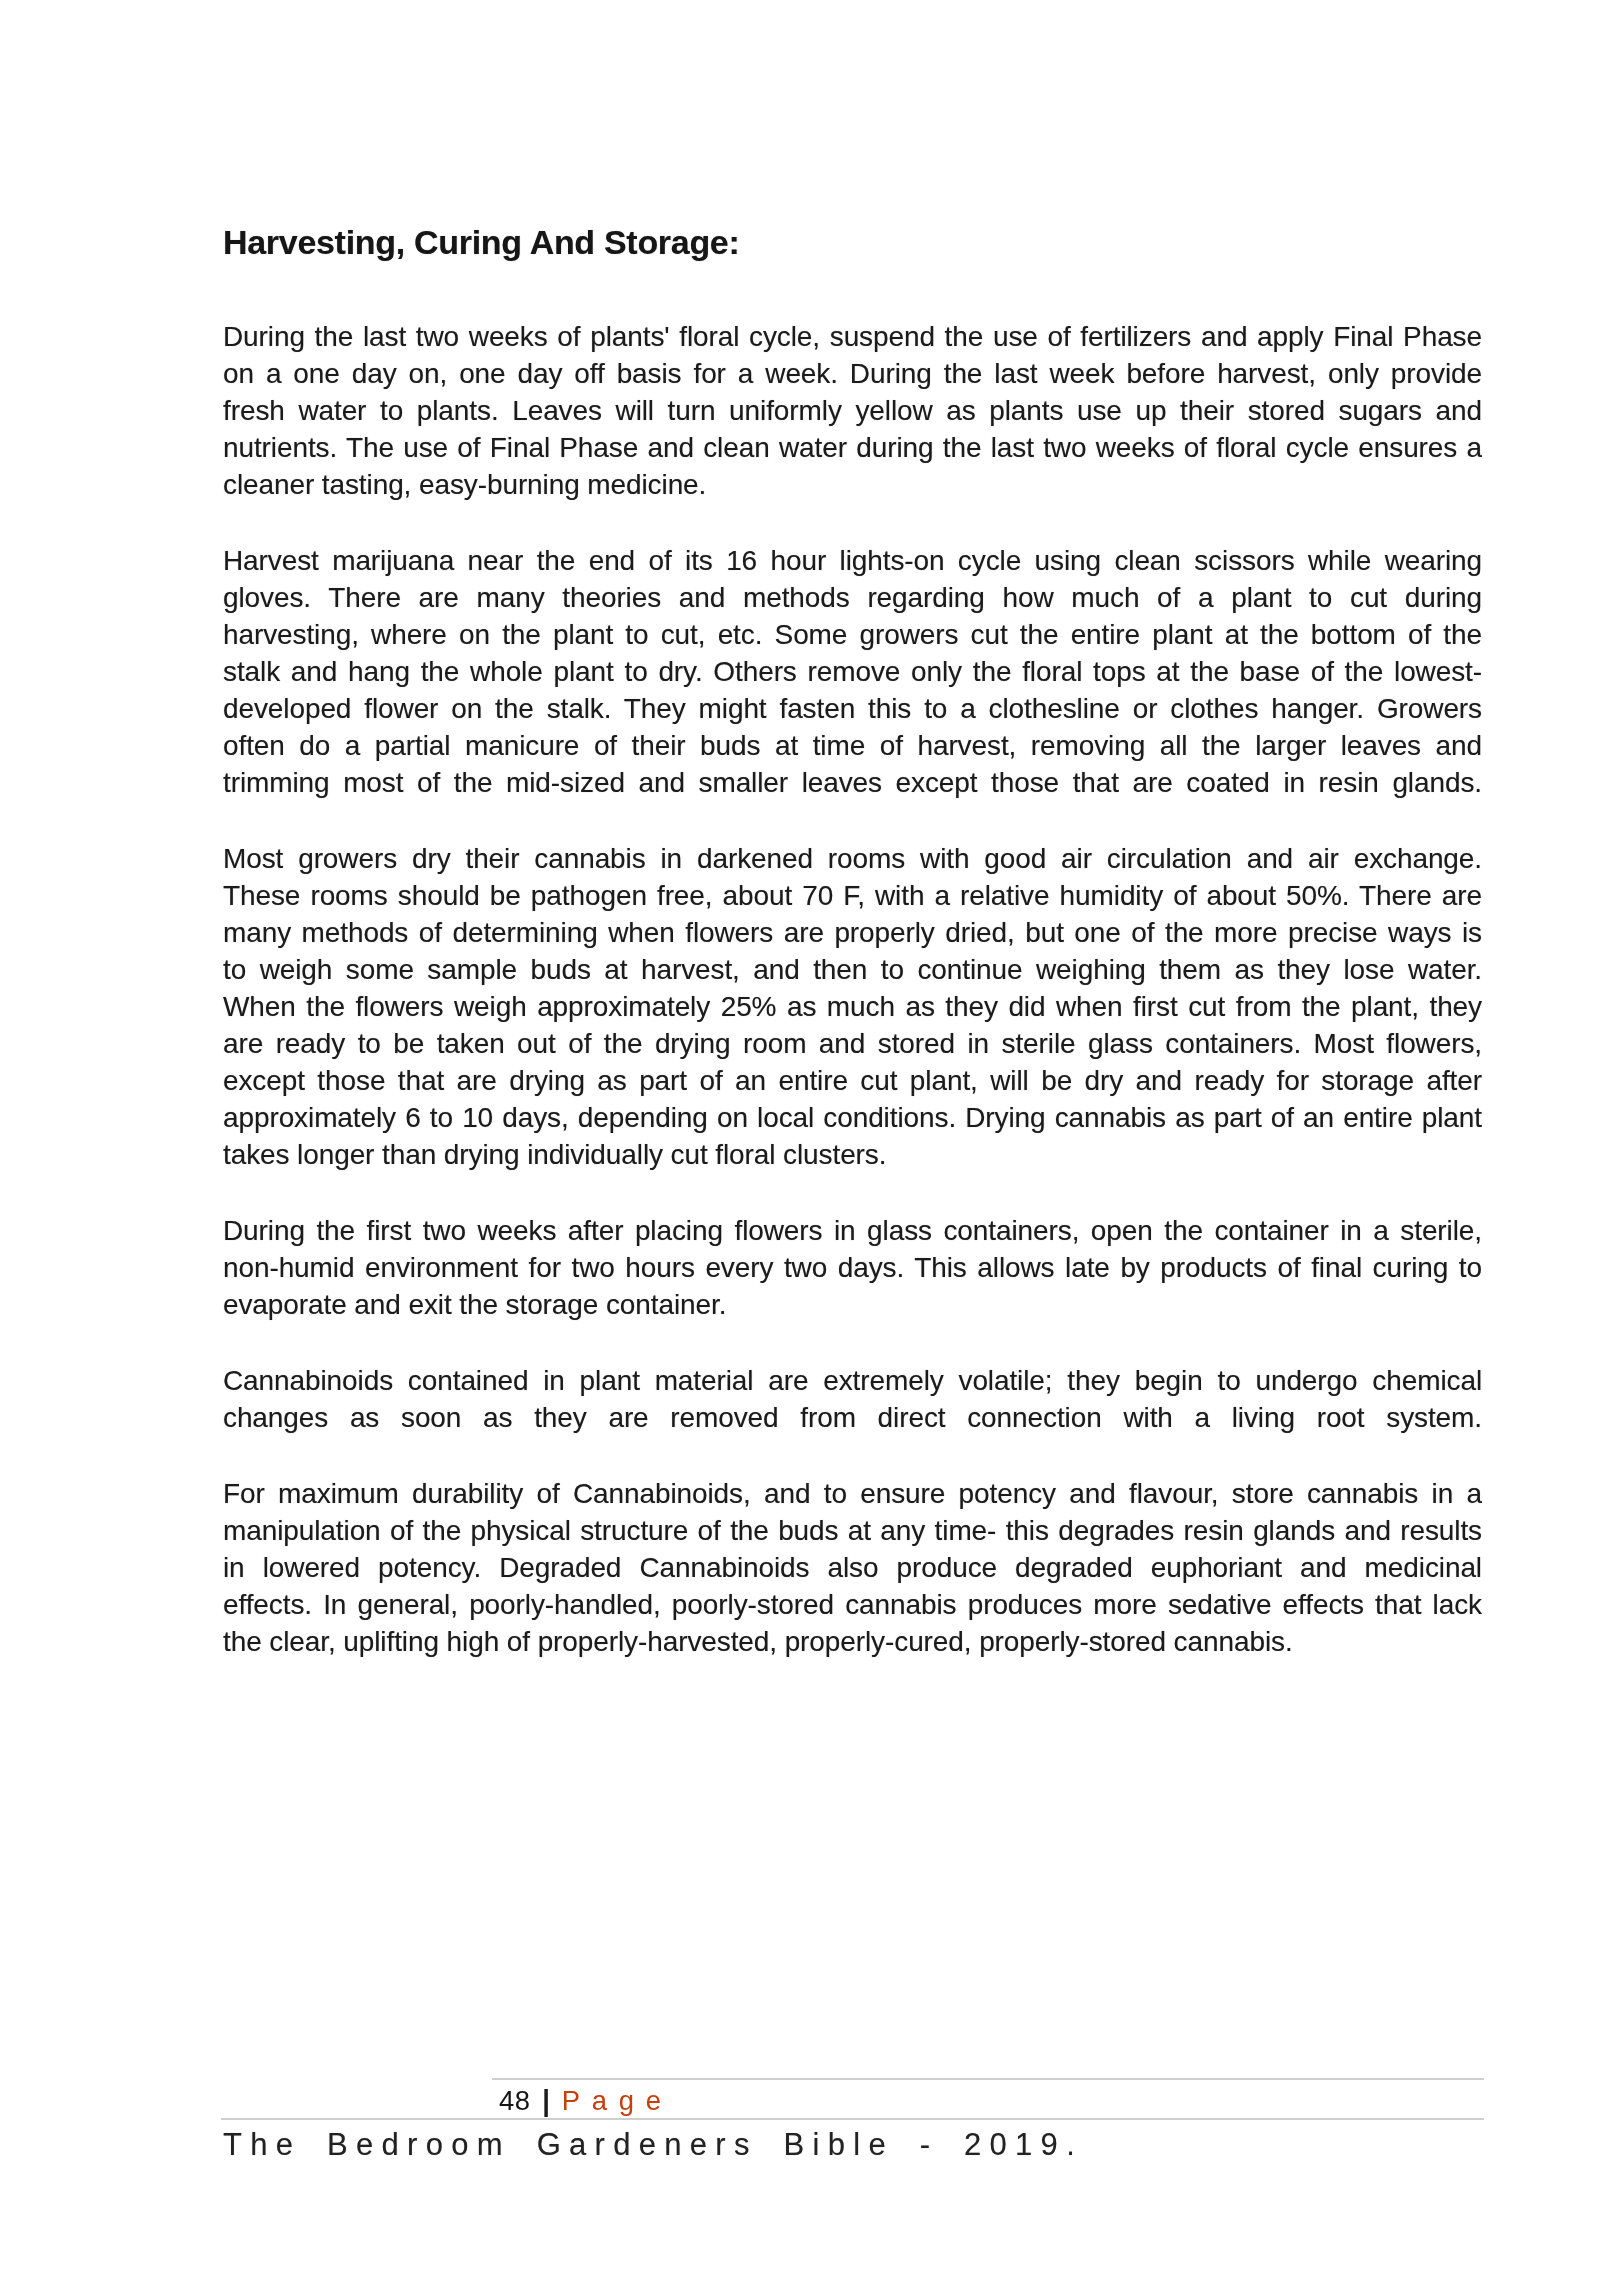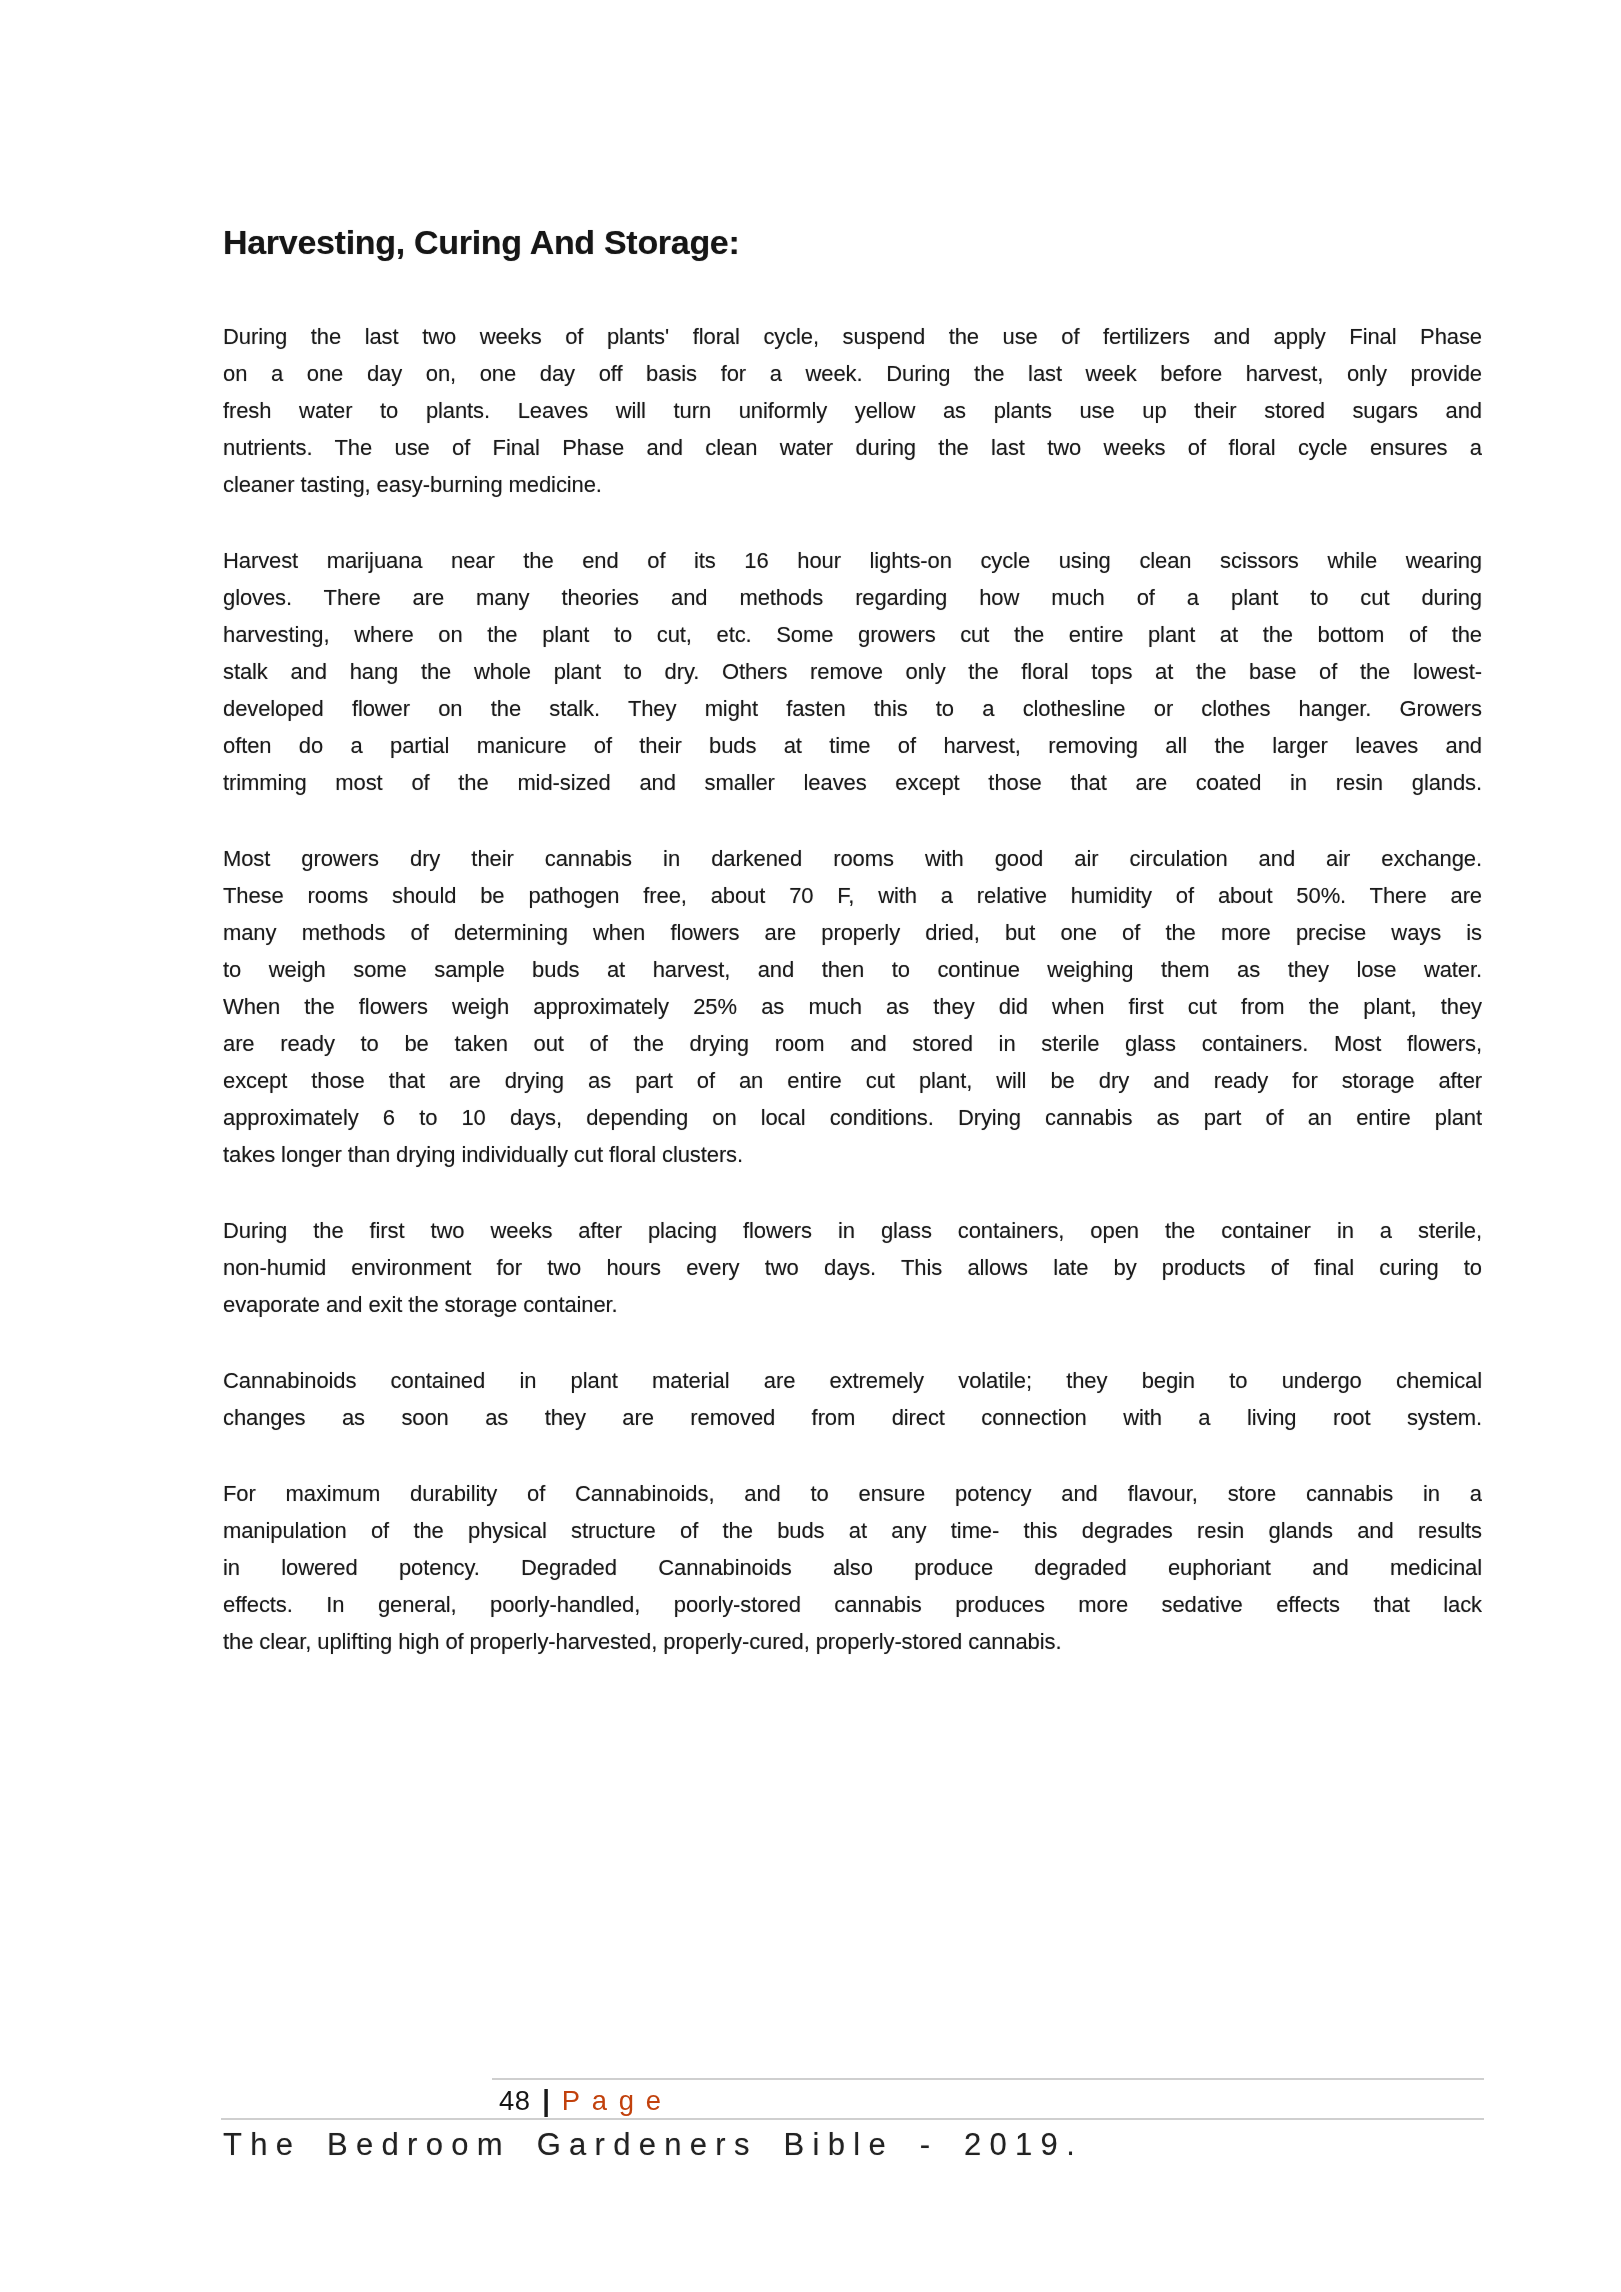--- a/index.html
+++ b/index.html
@@ -31,21 +31,21 @@
   .body-text {
     position: absolute;
     left: 201px; top: 318px;
     width: 1259px;
   }
   .para { margin: 0 0 39px 0; padding: 0; }
   .para:last-child { margin-bottom: 0; }
   .line {
     height: 37px;
     line-height: 37px;
-    font-size: 22px;
+    font-size: 28px;
     letter-spacing: -0.1px;
     color: #1b1b1b;
     text-shadow: 0 0 1px rgba(27,27,27,0.40);
     text-align: justify;
     text-align-last: justify;
     overflow: hidden;
     white-space: normal;
   }
   .line.last {
     text-align: right;

